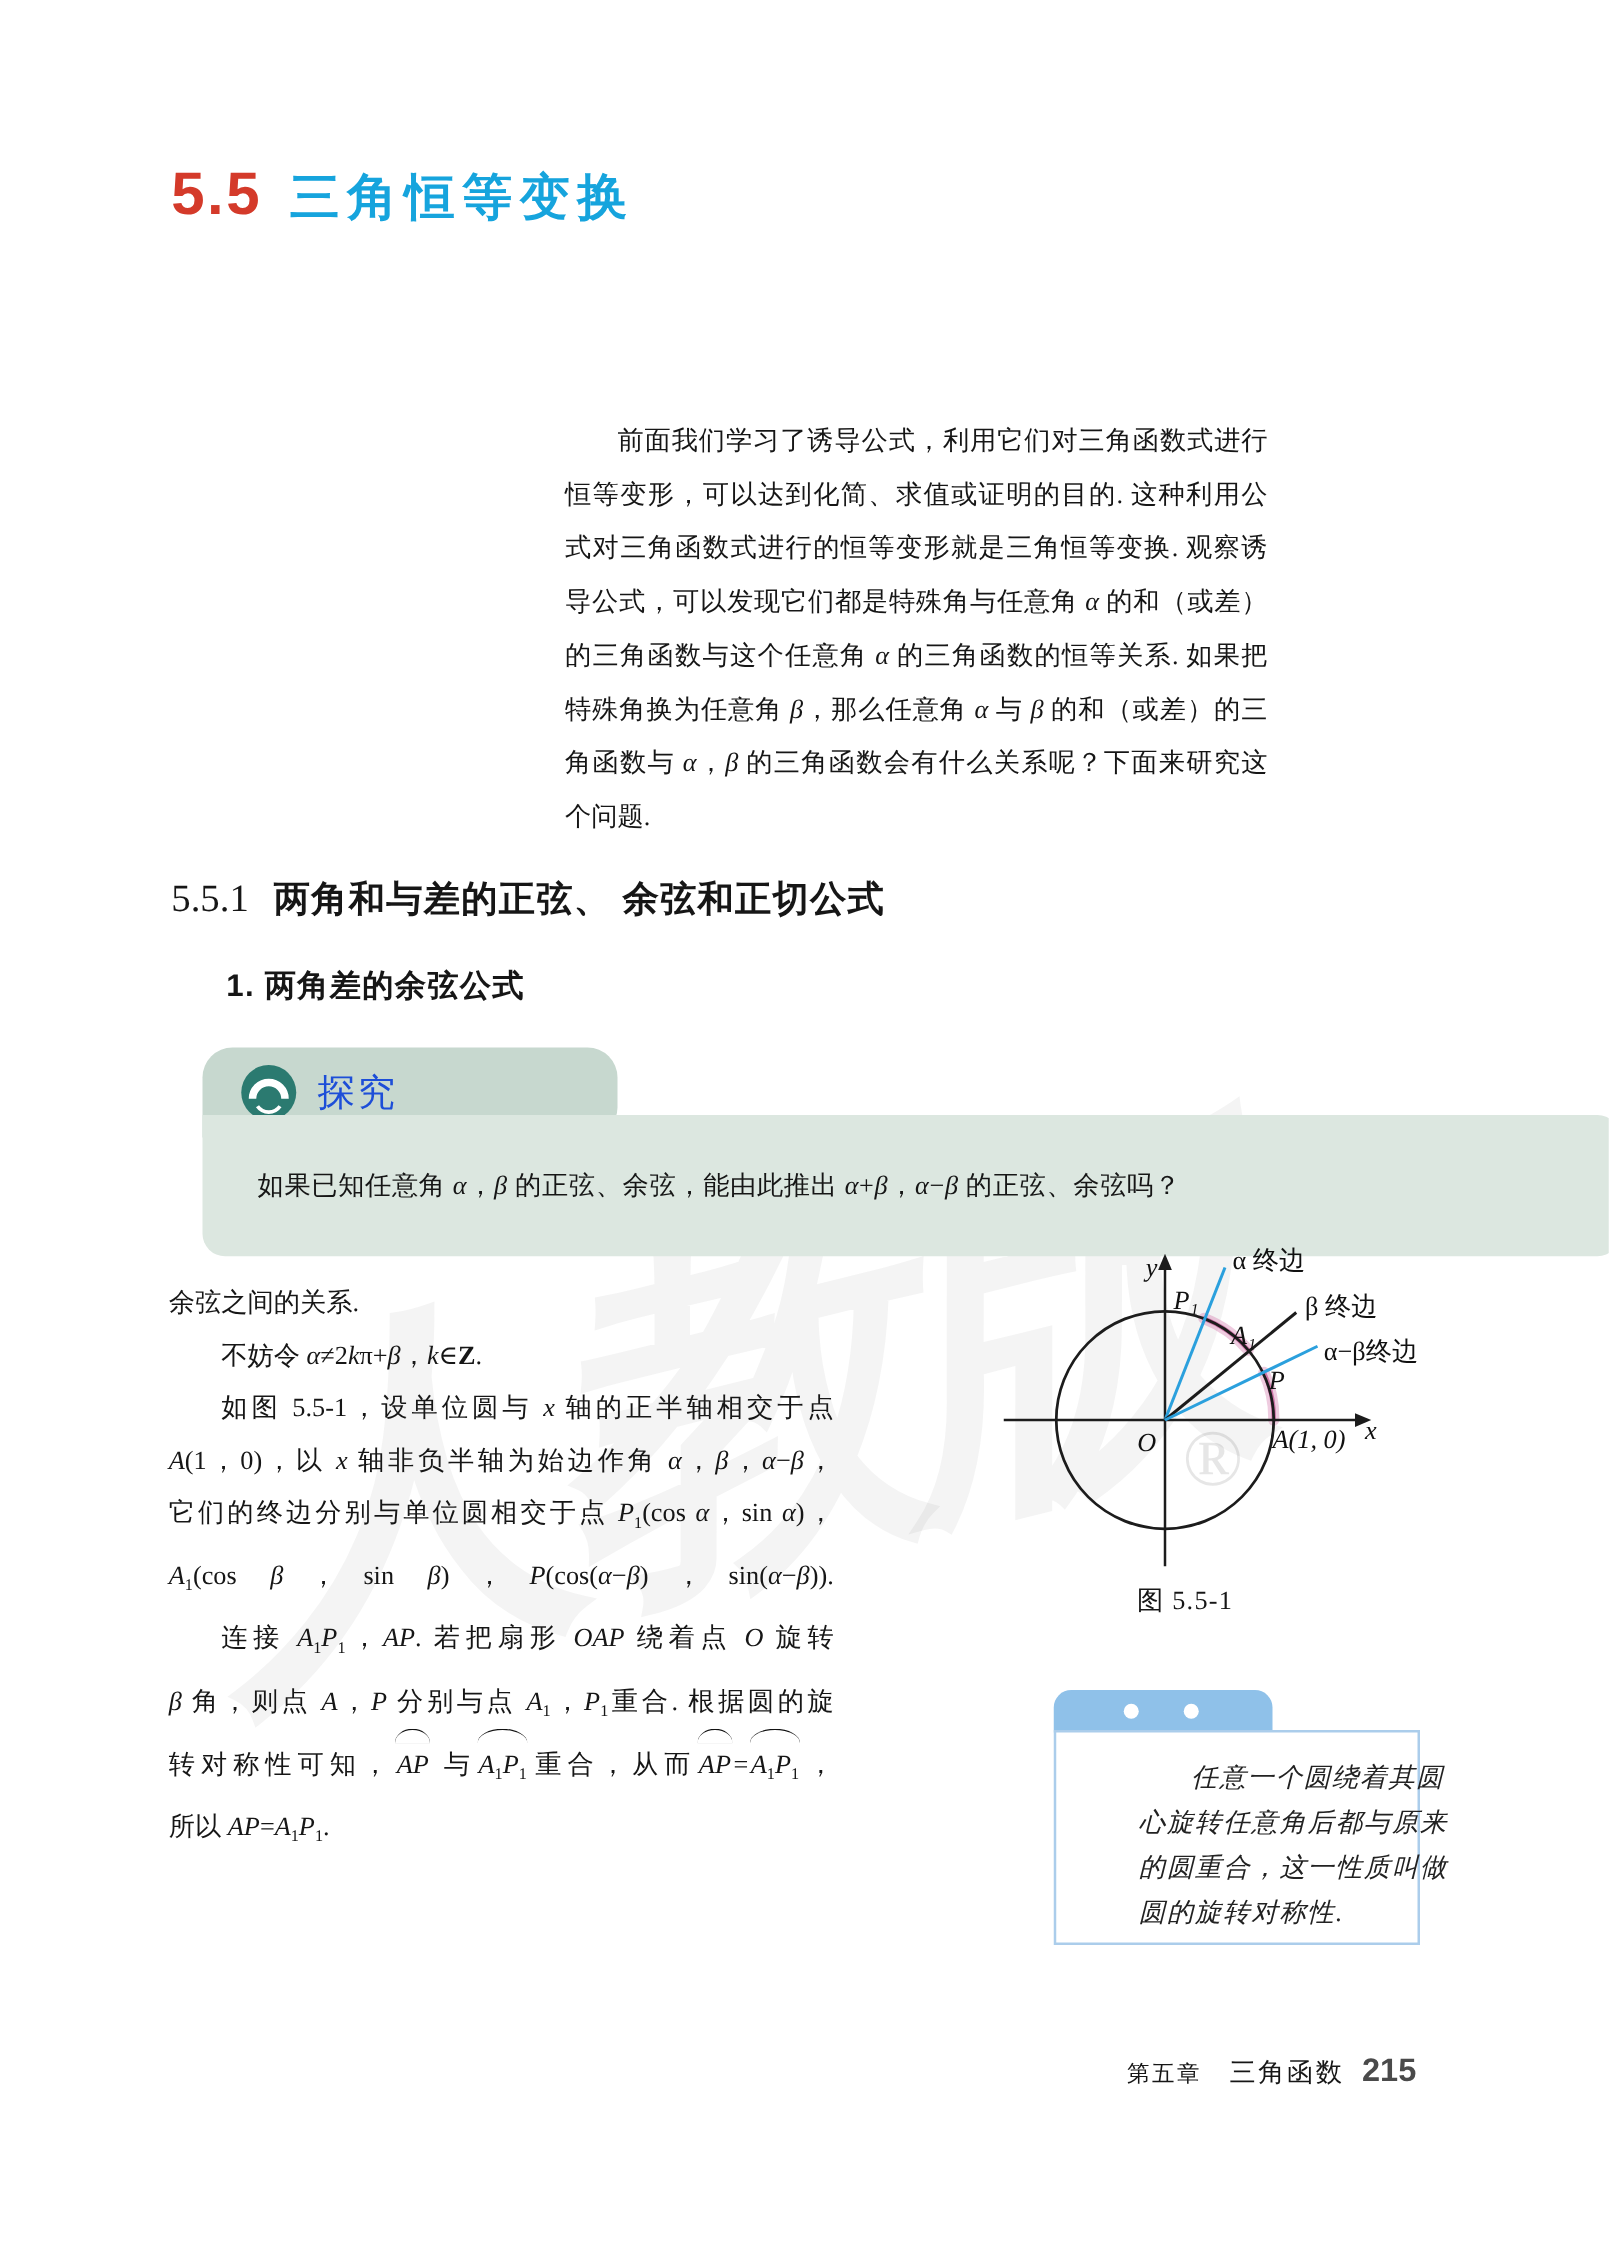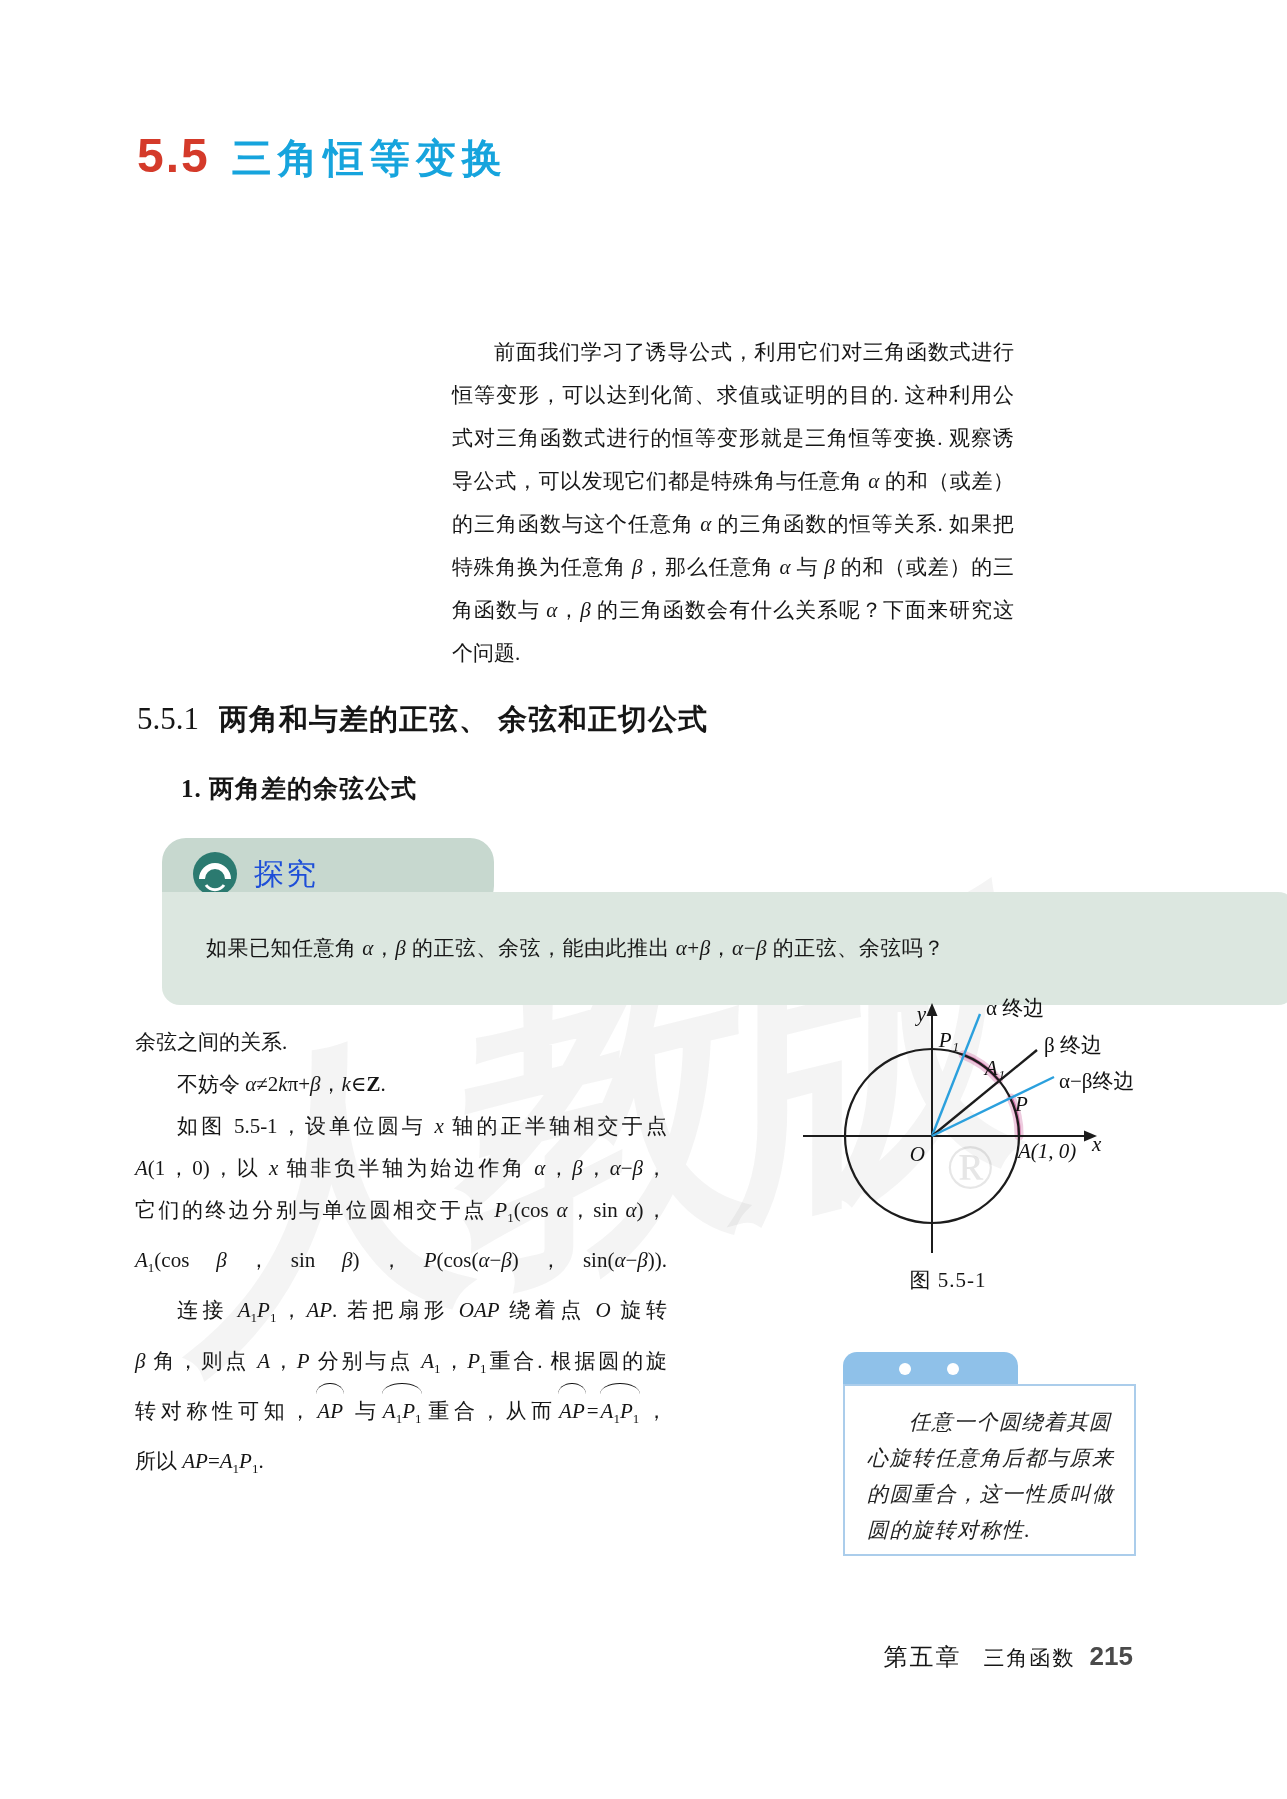--- a/index.html
+++ b/index.html
@@ -24,21 +24,21 @@
   .line{white-space:nowrap;}
   .line.j{white-space:normal;text-align:justify;text-align-last:justify;}
   .line.indent{text-indent:2em;}
   i{font-family:"Liberation Serif",serif;font-style:italic;}
   sub{font-size:0.62em;}
   
   .h2{left:137px;top:700px;white-space:nowrap;}
   .h2 .no{font-family:"Liberation Serif",serif;font-weight:normal;font-size:31px;}
   .h2 .tx{font-family:"Liberation Sans","DejaVu Sans",sans-serif;font-weight:bold;
           font-size:29px;margin-left:20px;letter-spacing:1px;text-align:right;}
-  .h3{left:181px;top:772px;font-family:Liberation Serif, serif;
+  .h3{left:181px;top:772px;font-family:Liberation Sans, sans-serif;
       font-weight:bold;font-size:25px;letter-spacing:1px;}
   
   .explore-tab{left:162px;top:838px;width:332px;height:72px;background:#c7d8cf;
                border-radius:24px 24px 24px 0;display:flex;align-items:center;}
   .explore-band{left:162px;top:892px;width:1134px;height:113px;background:#dce7e0;
                 border-radius:0 18px 18px 18px;}
   .explore-icon{width:46px;height:46px;margin-left:30px;flex:0 0 auto;}
   .explore-label{font-family:"Liberation Sans","DejaVu Sans",sans-serif;font-size:30px;
                  color:#1d4ed8;margin-left:16px;letter-spacing:2px;}
   .explore-q{padding:42px 40px 0 44px;font-size:21px;letter-spacing:0.5px;}
@@ -51,27 +51,27 @@
   .figure{left:728px;top:985px;}
   .fl{font-family:"Liberation Serif",serif;font-style:italic;font-size:21px;fill:#111;}
   .flc{font-family:"Liberation Serif",serif;font-size:21px;fill:#111;}
   .fig-caption{left:728px;top:1266px;width:440px;text-align:center;font-size:21px;
                letter-spacing:1px;}
   
   .note-tab{left:843px;top:1352px;width:175px;height:34px;background:#8fc1e9;
             border-radius:14px 14px 0 0;}
   .note-dot{position:absolute;top:11px;width:12px;height:12px;border-radius:50%;background:#ffffff;}
   .note-body{left:843px;top:1384px;width:293px;height:172px;background:#ffffff;
-             border:2px solid #abcdeb;box-sizing:border-box;}
+             border:2px solid #abcdeb;box-sizing:border-box;padding-left:44px;}
   .note-text{padding:18px 22px 0 22px;font-size:21px;line-height:36px;font-style:italic;
              letter-spacing:1.5px;color:#222;}
   .note-text .line.indent{text-indent:2em;}
   
   .footer{right:154px;top:1641px;white-space:nowrap;}
-  .footer .chap{font-size:24px;letter-spacing:2px;}
+  .footer .chap{font-size:18px;letter-spacing:2px;}
   .footer .sec{font-size:21px;letter-spacing:2px;margin-left:22px;}
   .footer .pg{font-family:"Liberation Sans","DejaVu Sans",sans-serif;font-weight:bold;
               font-size:26px;color:#4a4a4a;margin-left:14px;}
 </style>
 </head>
 <body>
 
 <div>
 
   <div class="abs watermark">人教版</div>

